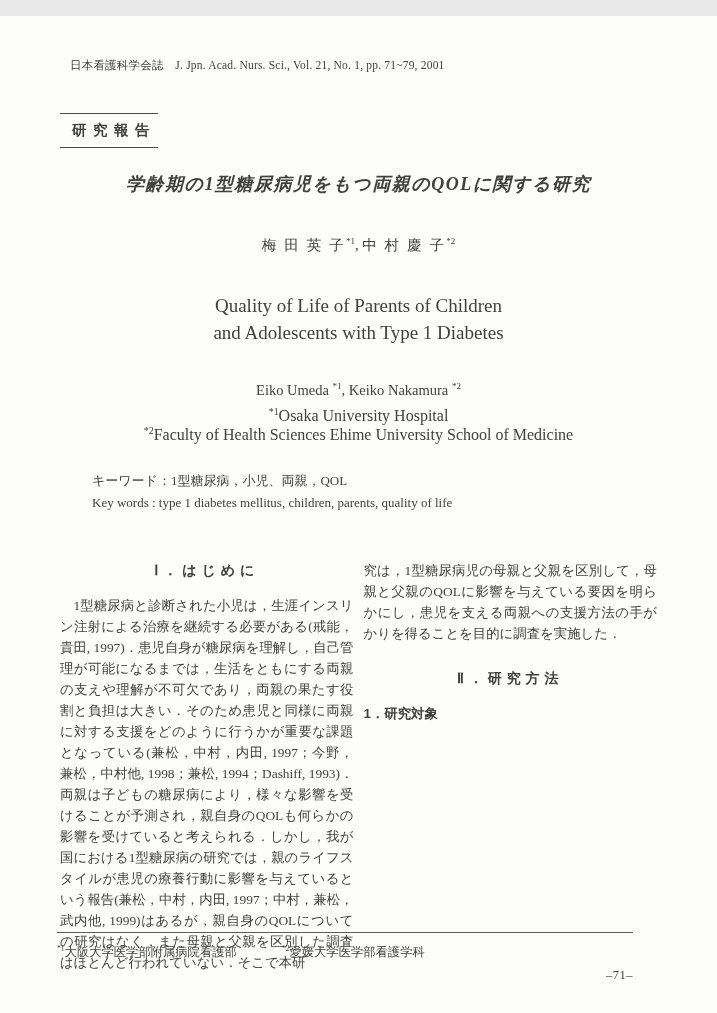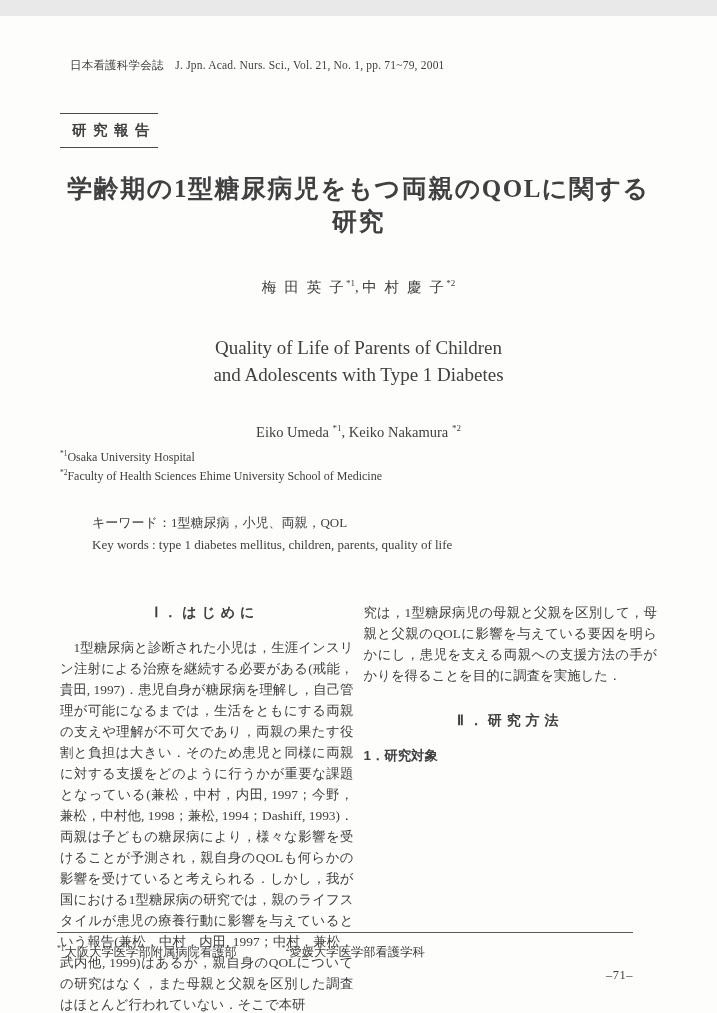--- a/index.html
+++ b/index.html
@@ -29,44 +29,45 @@
     font-weight: bold;
     font-size: 14.5px;
     letter-spacing: 0.45em;
     padding: 7px 2px 7px 12px;
     border-top: 1.5px solid #4a4a4a;
     border-bottom: 1.5px solid #4a4a4a;
   }
   .title-ja {
     margin: 24px 0 0 0;
     text-align: center;
-    font-size: 25px;
+    font-size: 18px;
     font-weight: bold;
     letter-spacing: 1.5px;
+    font-style: italic;
   }
   .authors-ja {
     margin-top: 40px;
     text-align: center;
     font-size: 14.5px;
   }
   .spaced { letter-spacing: 0.55em; margin-right: -0.4em; }
   sup { vertical-align: super; font-size: 0.62em; line-height: 0; }
   .title-en {
     margin-top: 37px;
     text-align: center;
     font-size: 19px;
     line-height: 27px;
     white-space: pre-line;
   }
   .authors-en {
     margin-top: 36px;
     text-align: center;
     font-size: 14.5px;
   }
-  .affils { margin-top: 7px; font-size: 12px; line-height: 19px; }
+  .affils { margin-top: 7px; text-align: center; font-size: 16px; line-height: 19px; }
   .keywords {
     margin-top: 26px;
     margin-left: 32px;
     font-size: 13px;
     line-height: 22px;
   }
   .columns {
     display: flex;
     gap: 10px;
     margin-top: 46px;

